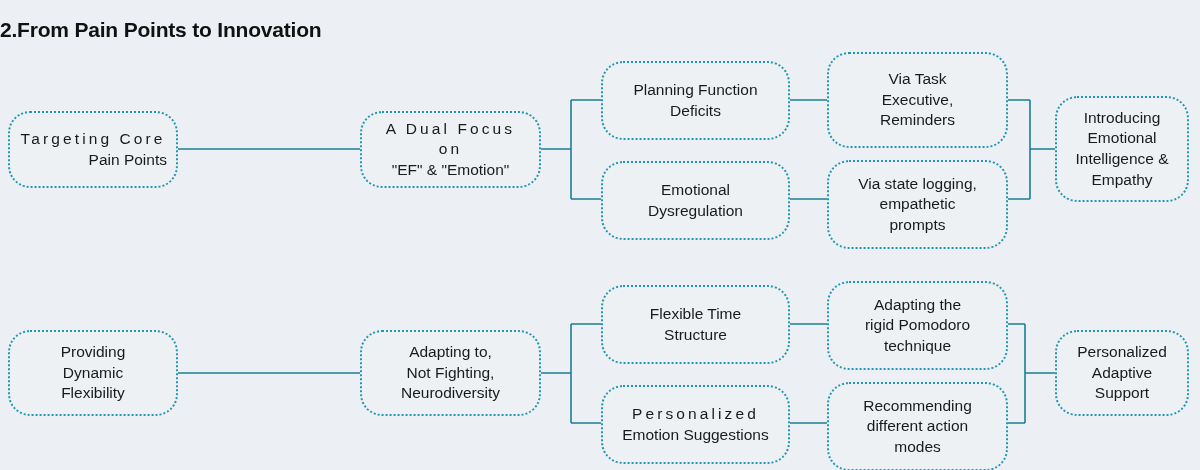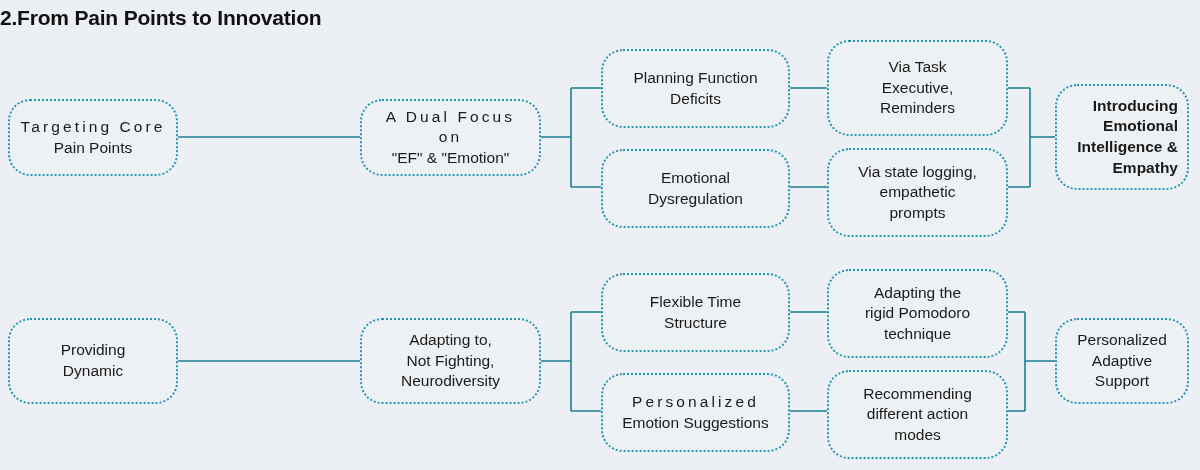--- a/index.html
+++ b/index.html
@@ -9,21 +9,21 @@
   body {
     width: 1200px;
     height: 470px;
     background: #eceff3;
     font-family: "Liberation Sans", sans-serif;
     overflow: hidden;
     position: relative;
   }
   #diagram {
     position: absolute;
-    left: 0; top: 0;
+    left: 0; top: 12px;
     width: 1200px;
     height: 370px;
   }
   #title {
     position: absolute;
     left: 0px;
     top: 6px;
     font-size: 21px;
     font-weight: bold;
     color: #111111;
@@ -48,21 +48,21 @@
     color: #1a1a1a;
     font-size: 15.5px;
     line-height: 1.33;
   }
   .node .txt {
     width: 100%;
     padding: 0 9px;
     box-sizing: border-box;
   }
   .node.center .txt { text-align: center; }
-  .node.leftal .txt { text-align: right; font-weight: bold; }
+  .node.leftal .txt { text-align: center; }
   .node .l1, .node .l2, .node .l3, .node .l4 { display: block; }
   .spread {
     letter-spacing: 3.1px;
   }
 </style>
 </head>
 <body>
 
 <div id="diagram">
 
@@ -87,21 +87,21 @@
       <path d="M790,312 L827,312"></path>
       <path d="M790,411 L827,411"></path>
 
       <path d="M1008,312 L1025,312 M1008,411 L1025,411 M1025,312 L1025,411 M1025,361 L1055,361"></path>
     </g>
   </svg>
 
   <div class="node center" style="left:8px; top:99px; width:170px; height:77px;">
     <span class="txt">
       <span class="l1 spread">Targeting Core</span>
-      <span class="l2" style="text-align:center;display:block">Pain Points</span>
+      <span class="l2" style="text-align:right;display:block">Pain Points</span>
     </span>
   </div>
 
   <div class="node center" style="left:360px; top:99px; width:181px; height:77px;">
     <span class="txt">
       <span class="l1 spread">A Dual Focus on</span>
       <span class="l2">"EF" &amp; "Emotion"</span>
     </span>
   </div>
 
@@ -141,20 +141,21 @@
       <span class="l2">Emotional</span>
       <span class="l3">Intelligence &amp;</span>
       <span class="l4">Empathy</span>
     </span>
   </div>
 
   <div class="node center" style="left:8px; top:318px; width:170px; height:86px;">
     <span class="txt">
       <span class="l1">Providing</span>
       <span class="l2">Dynamic</span>
+      <span class="l3">Flexibility</span>
     </span>
   </div>
 
   <div class="node center" style="left:360px; top:318px; width:181px; height:86px;">
     <span class="txt">
       <span class="l1">Adapting to,</span>
       <span class="l2">Not Fighting,</span>
       <span class="l3">Neurodiversity</span>
     </span>
   </div>

